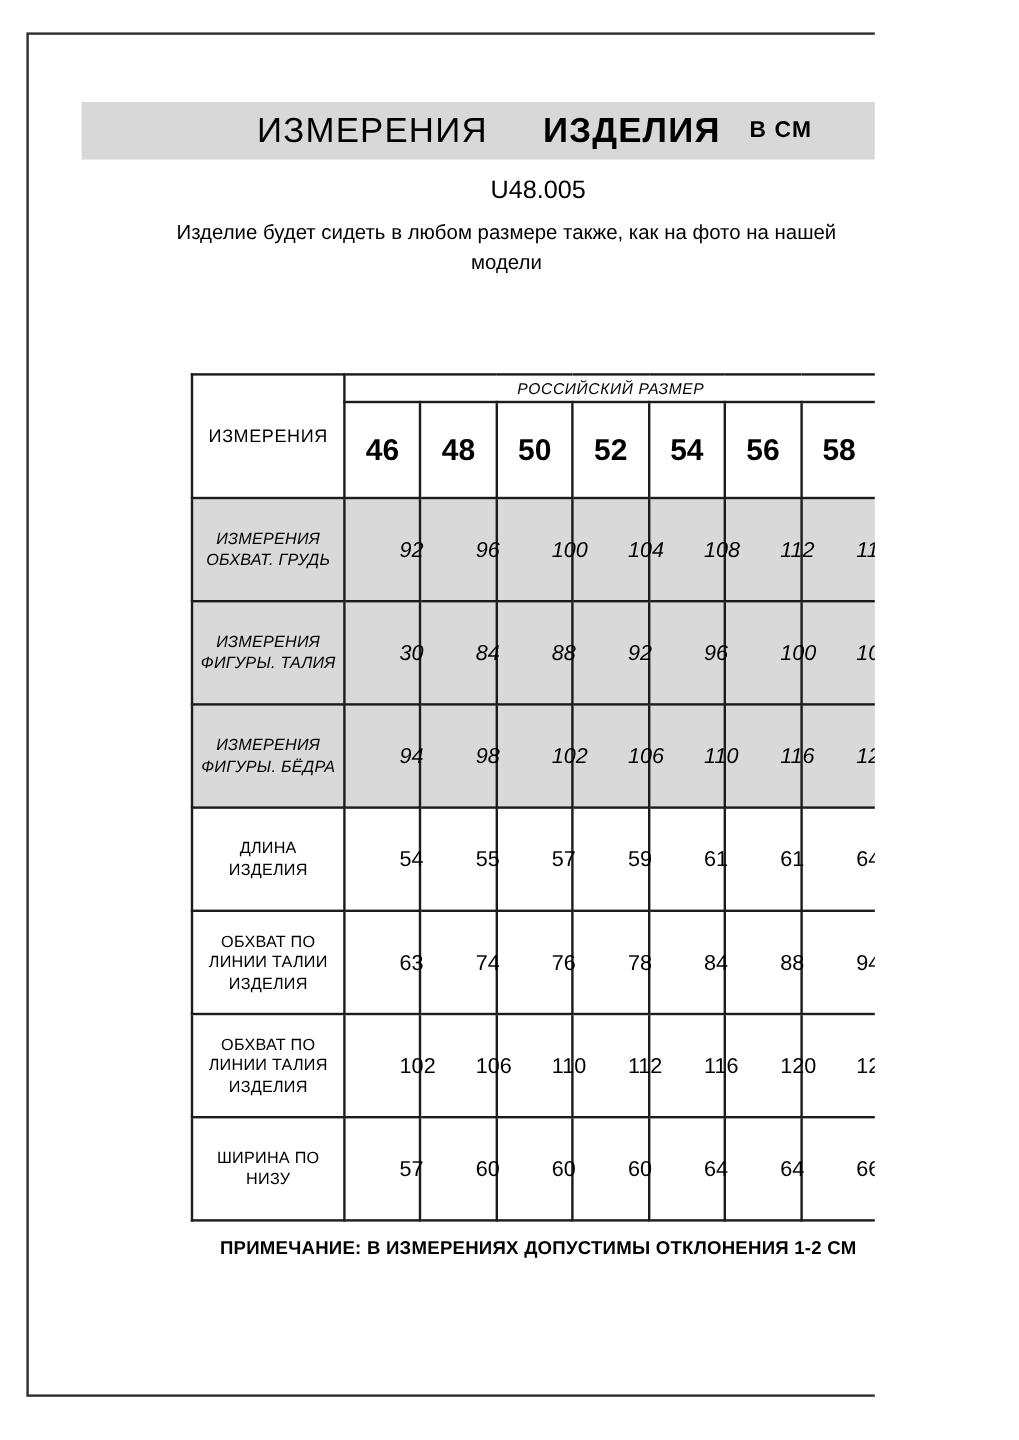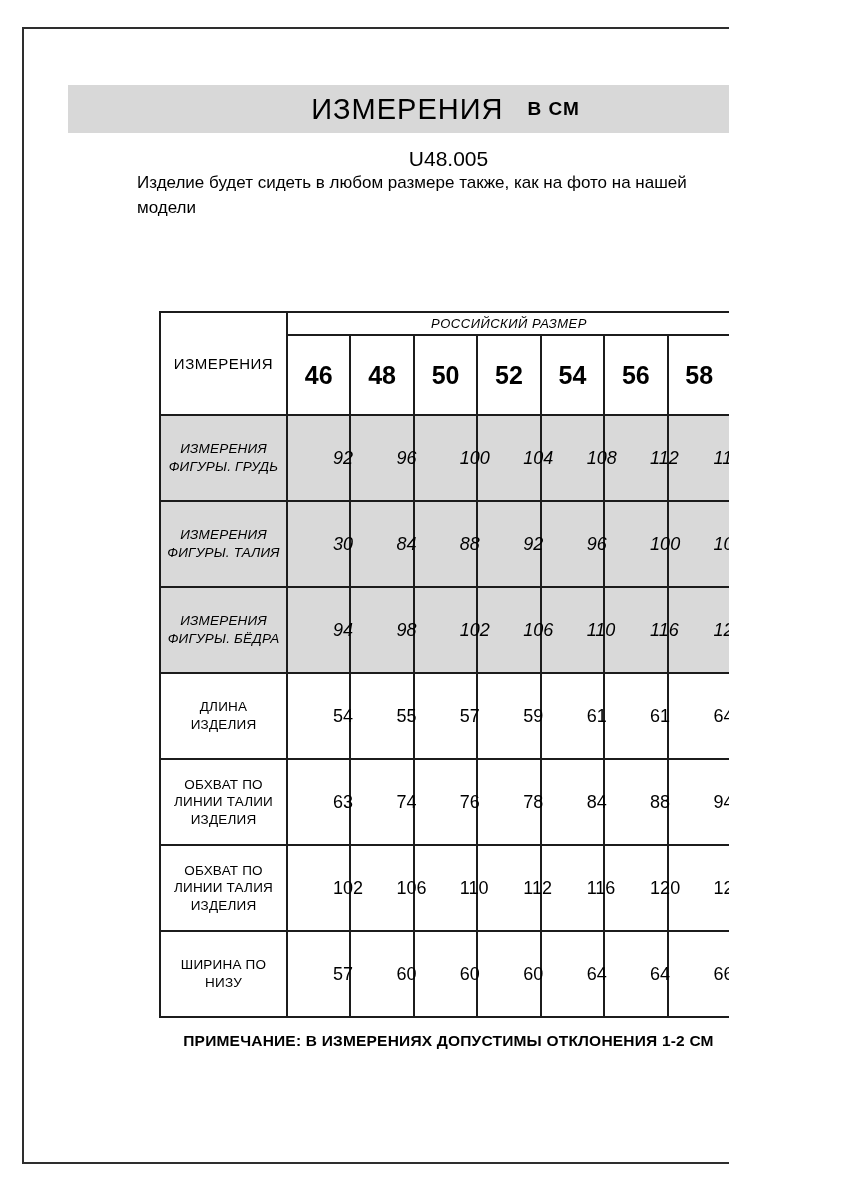--- a/index.html
+++ b/index.html
@@ -39,23 +39,24 @@
     position: absolute;
     left: 0; top: 118px;
     width: 849px;
     text-align: center;
     font-size: 21px;
     font-weight: 400;
   }
 
   .subtitle {
     position: absolute;
-    left: 50%; top: 142px;
+    left: 50%; top: 153px;
     transform: translateX(-50%);
     width: 570px;
+    text-align: center;
     font-size: 17px;
     line-height: 1.45;
   }
 
   table.size-table {
     position: absolute;
     left: 135px; top: 282px;
     width: 573px;
     border-collapse: collapse;
     table-layout: fixed;
@@ -87,20 +88,21 @@
   }
 </style>
 </head>
 <body>
 
 <div class="page">
   <div class="frame">
 
     <div class="banner">
       <span class="w1">ИЗМЕРЕНИЯ</span>
+      <span class="w2">ИЗДЕЛИЯ</span>
       <span class="w3">В СМ</span>
     </div>
 
     <div class="article">U48.005</div>
 
     <p class="subtitle">Изделие будет сидеть в любом размере также, как на фото на нашей модели</p>
 
     <table class="size-table">
       <colgroup>
         <col class="c-label">
@@ -121,21 +123,21 @@
           <td>46</td>
           <td>48</td>
           <td>50</td>
           <td>52</td>
           <td>54</td>
           <td>56</td>
           <td>58</td>
         </tr>
 
         <tr class="body-row shaded">
-          <td class="row-label">ИЗМЕРЕНИЯ ФИГУРЫ. ГРУДЬ</td>
+          <td class="row-label">ИЗМЕРЕНИЯ ОБХВАТ. ГРУДЬ</td>
           <td class="val">92</td>
           <td class="val">96</td>
           <td class="val">100</td>
           <td class="val">104</td>
           <td class="val">108</td>
           <td class="val">112</td>
           <td class="val">116</td>
         </tr>
 
         <tr class="body-row shaded">

